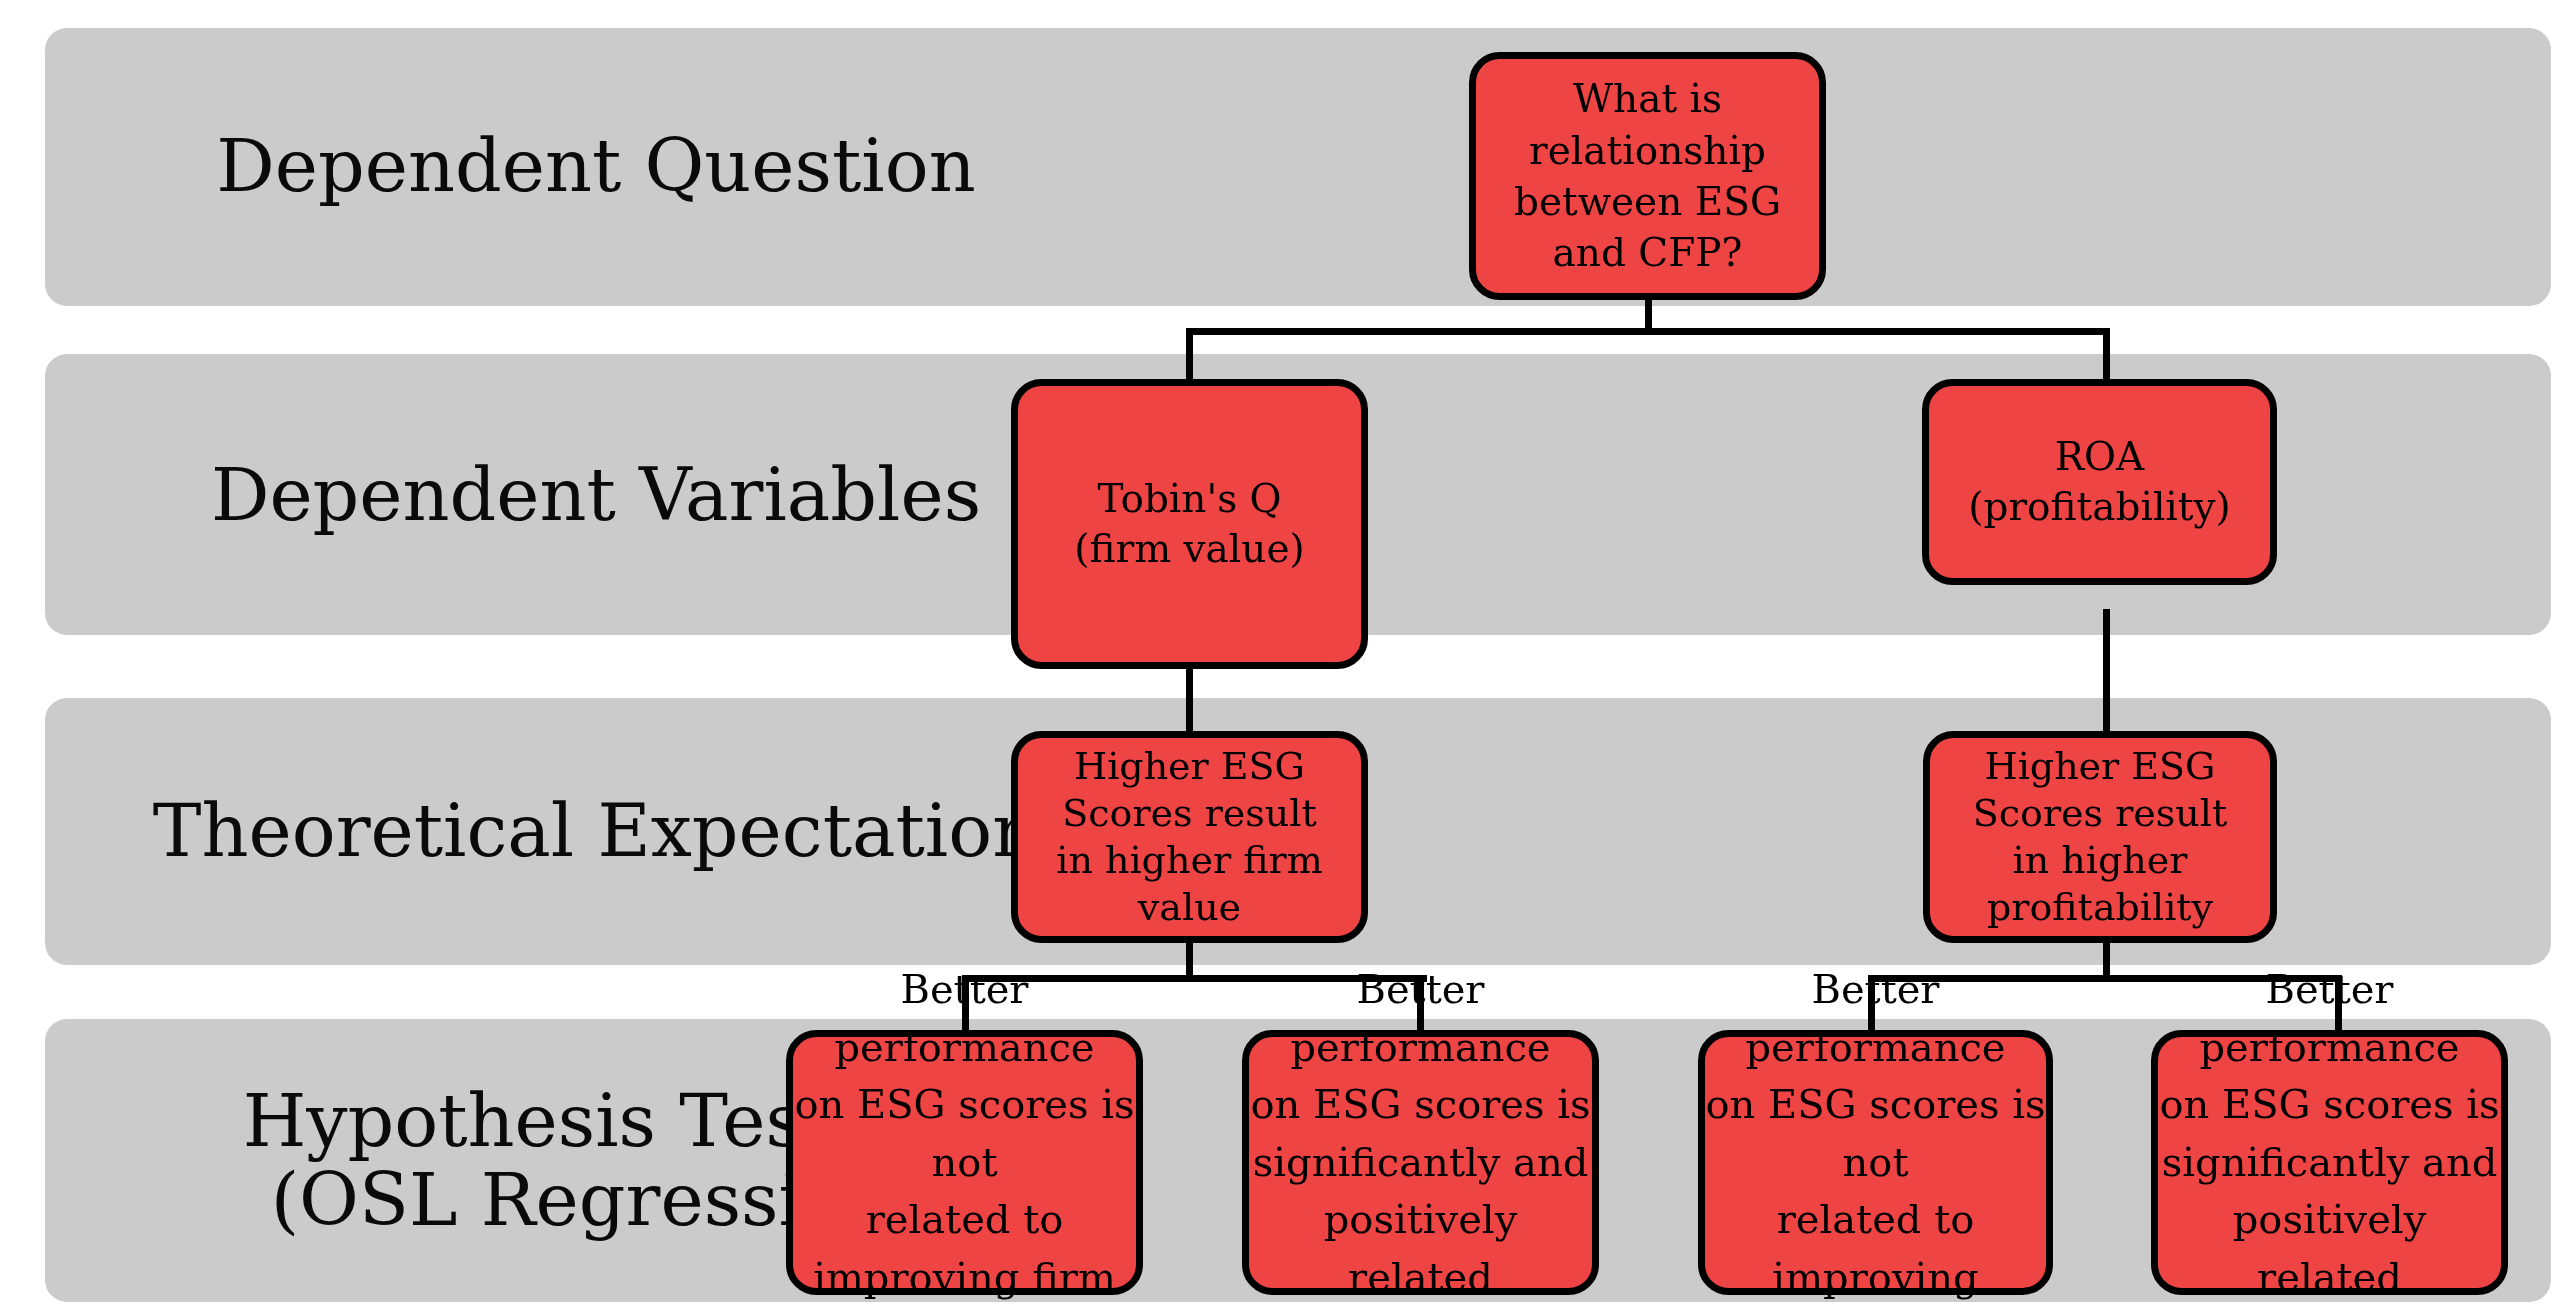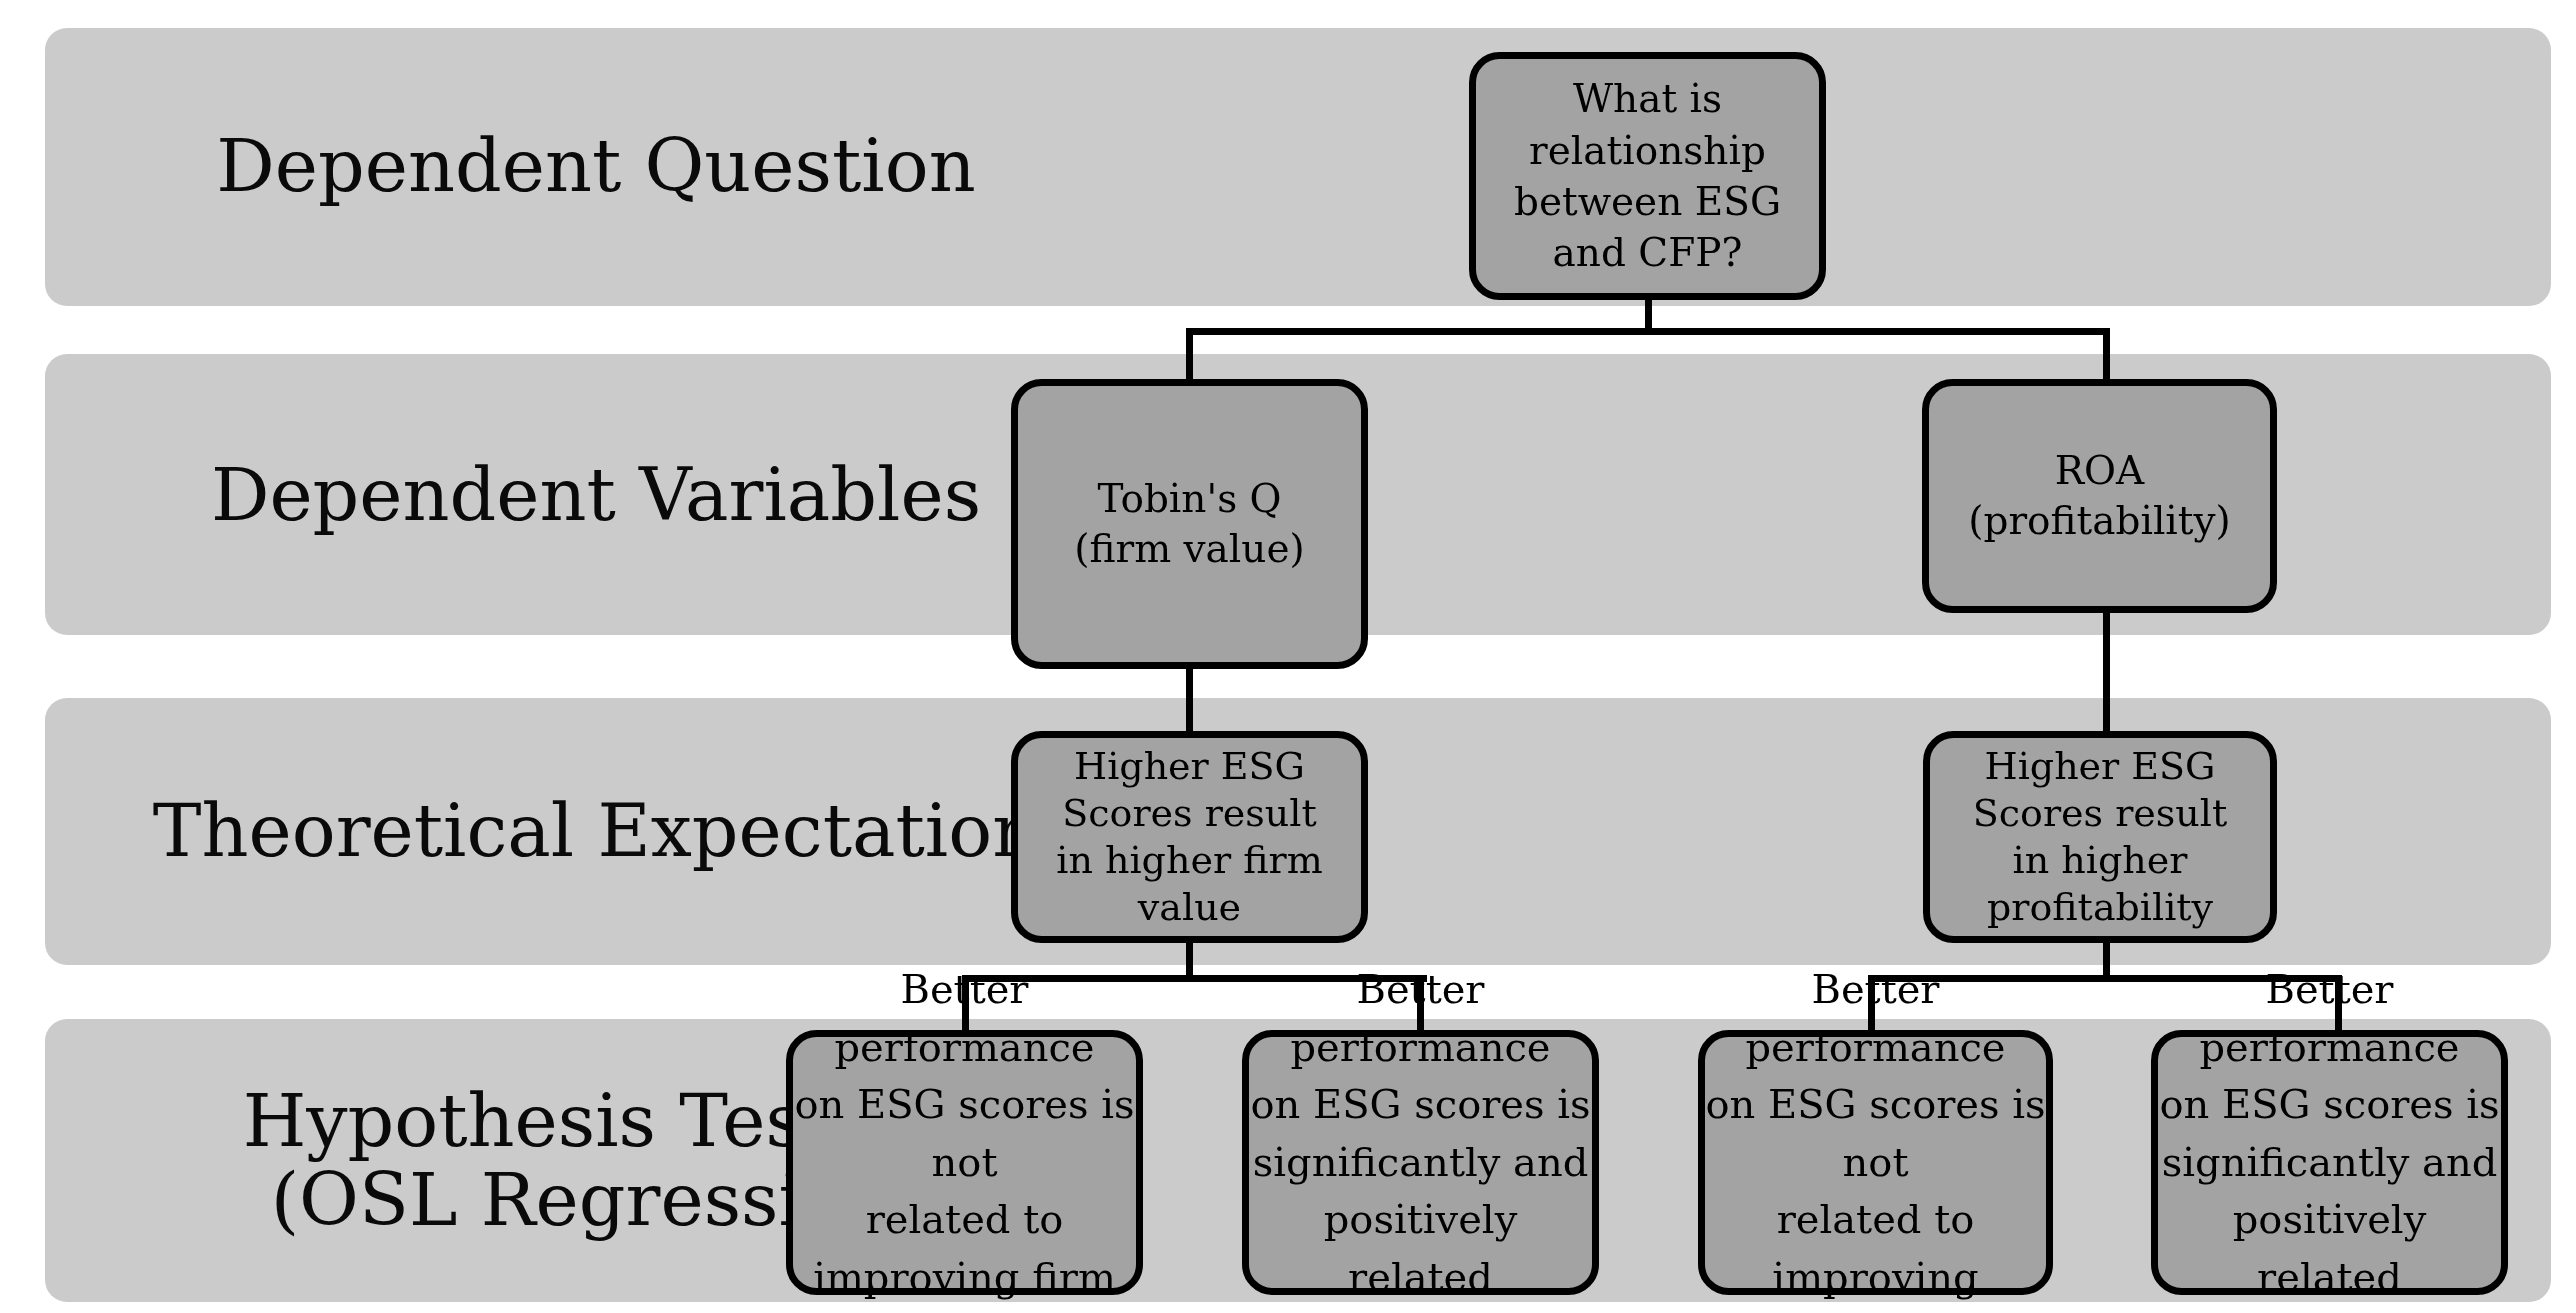--- a/index.html
+++ b/index.html
@@ -33,21 +33,21 @@
     align-items: center;
     justify-content: center;
     text-align: center;
     font-size: 73px;
     line-height: 1.08;
     white-space: pre-line;
     color: #0a0a0a;
   }
   .node {
     position: absolute;
-    background: #a3a3a3;
+    background: #ef4444;
     border: 7.3px solid #000000;
     border-radius: 30.5px;
     display: flex;
     align-items: center;
     justify-content: center;
     text-align: center;
     white-space: pre-line;
     box-sizing: border-box;
   }
   .node.big  { font-size: 39px; line-height: 1.32; }
@@ -92,21 +92,21 @@
   <div class="line" style="left:1868px; top:975px; width:6.5px;   height:59px;"></div>
   <div class="line" style="left:2335px; top:975px; width:6.5px;   height:59px;"></div>
 
   <div class="node big" style="left:1469px; top:52px;   width:357px; height:248px;">What is
 relationship
 between ESG
 and CFP?</div>
 
   <div class="node mid" style="left:1011px; top:379px;  width:357px; height:290px;">Tobin's Q
 (firm value)</div>
-  <div class="node mid" style="left:1922px; top:379px;  width:355px; height:234px;">ROA
+  <div class="node mid" style="left:1922px; top:379px;  width:355px; height:206px;">ROA
 (profitability)</div>
 
   <div class="node theo" style="left:1011px; top:731px; width:357px; height:212px;">Higher ESG
 Scores result
 in higher firm
 value</div>
   <div class="node theo" style="left:1923px; top:731px; width:354px; height:212px;">Higher ESG
 Scores result
 in higher
 profitability</div>

